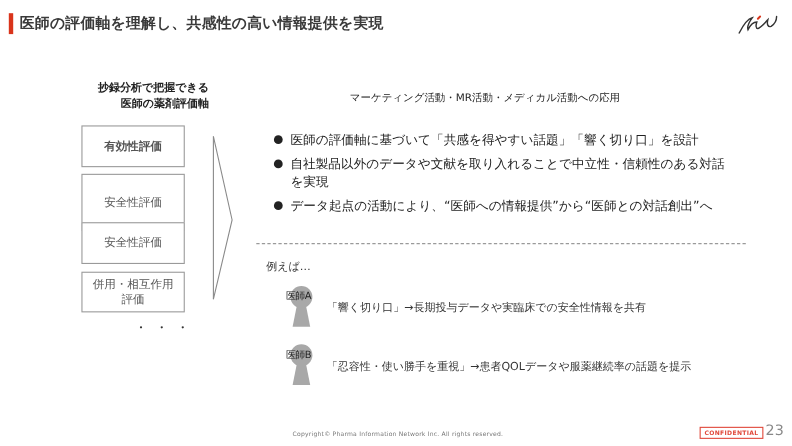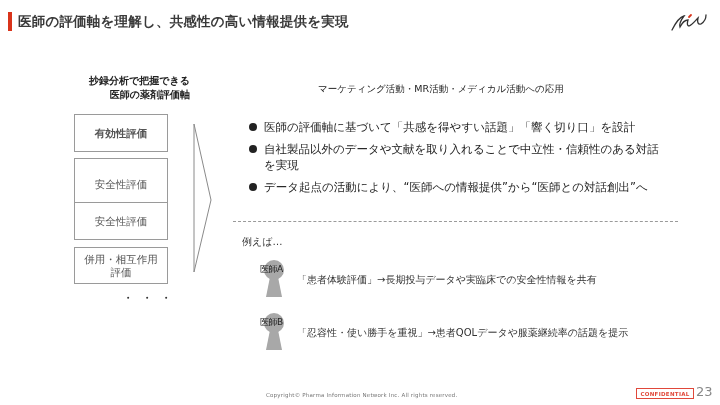--- a/index.html
+++ b/index.html
@@ -101,21 +101,21 @@
 
 <div class="example-label">例えば…</div>
 
 <div class="doctor" style="top:259px;">
   <svg width="30" height="40" viewBox="0 0 30 40">
     <circle cx="14" cy="11" r="10" fill="#a8a8a8"></circle>
     <polygon points="10,18 18,18 22,38 6,38" fill="#a8a8a8"></polygon>
   </svg>
   <span class="doc-name">医師A</span>
 </div>
-<div class="example-text" style="top:273px;">「患者体験評価」→長期投与データや実臨床での安全性情報を共有</div>
+<div class="example-text" style="top:273px;">「響く切り口」→長期投与データや実臨床での安全性情報を共有</div>
 
 <div class="doctor" style="top:312px;">
   <svg width="30" height="40" viewBox="0 0 30 40">
     <circle cx="14" cy="11" r="10" fill="#a8a8a8"></circle>
     <polygon points="10,18 18,18 22,38 6,38" fill="#a8a8a8"></polygon>
   </svg>
   <span class="doc-name">医師B</span>
 </div>
 <div class="example-text" style="top:326px;">「忍容性・使い勝手を重視」→患者QOLデータや服薬継続率の話題を提示</div>
 

